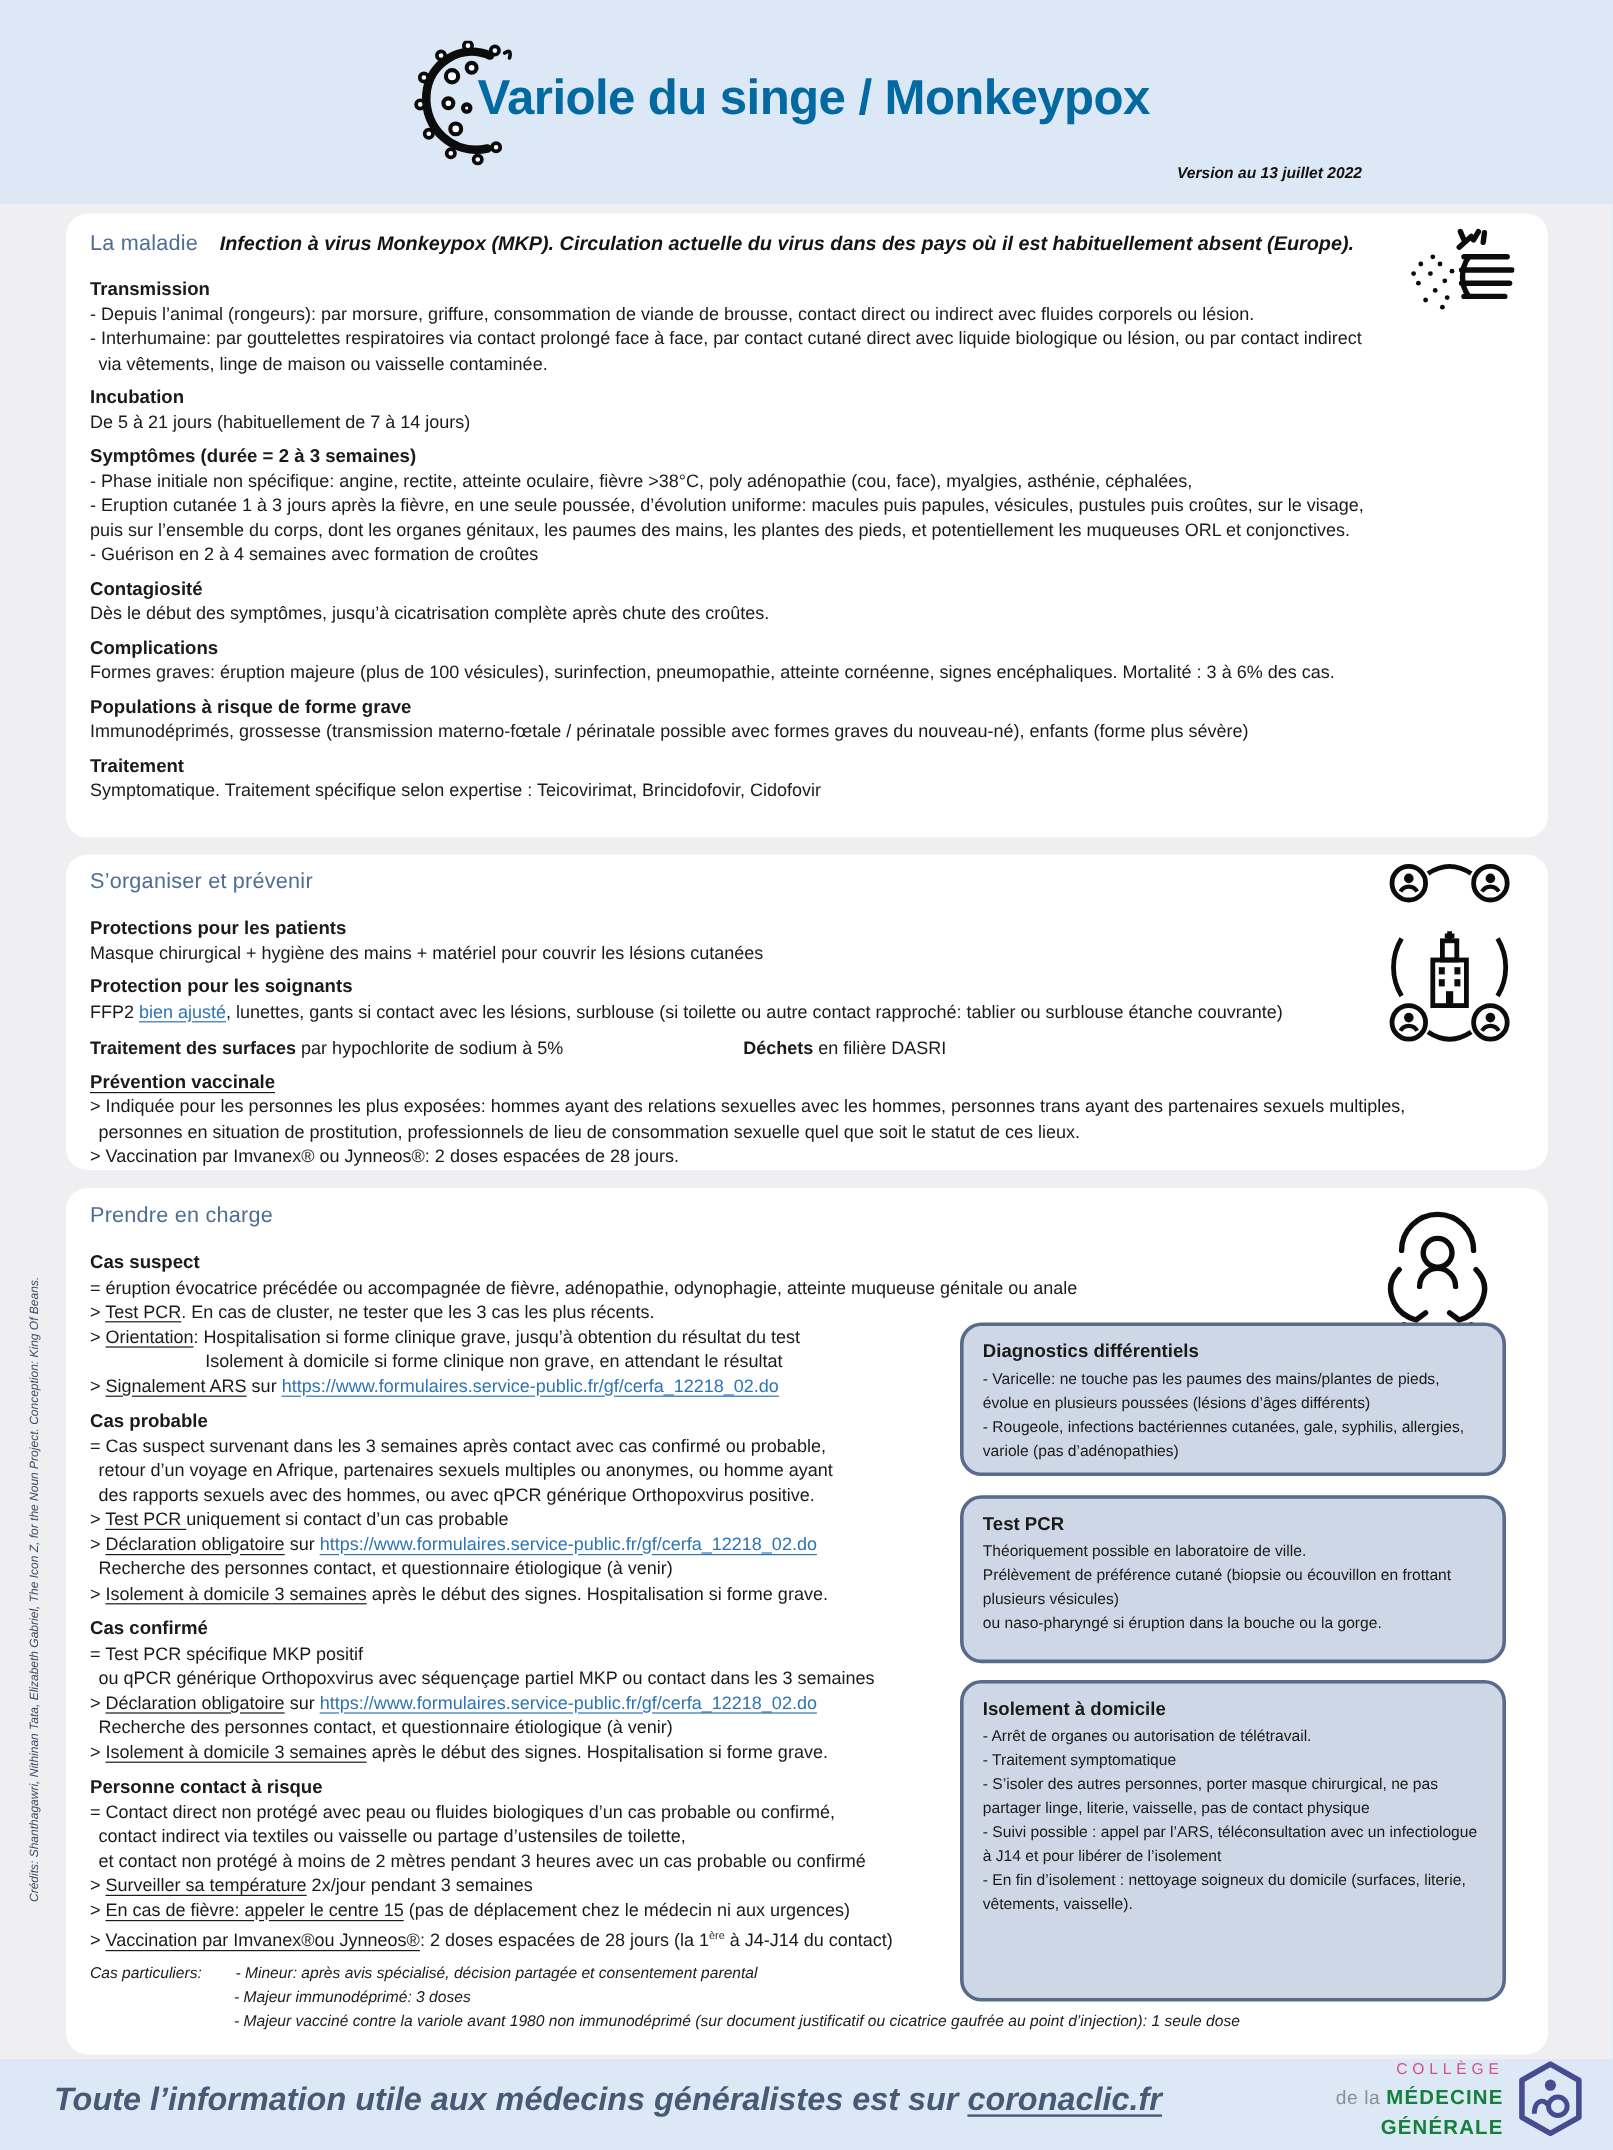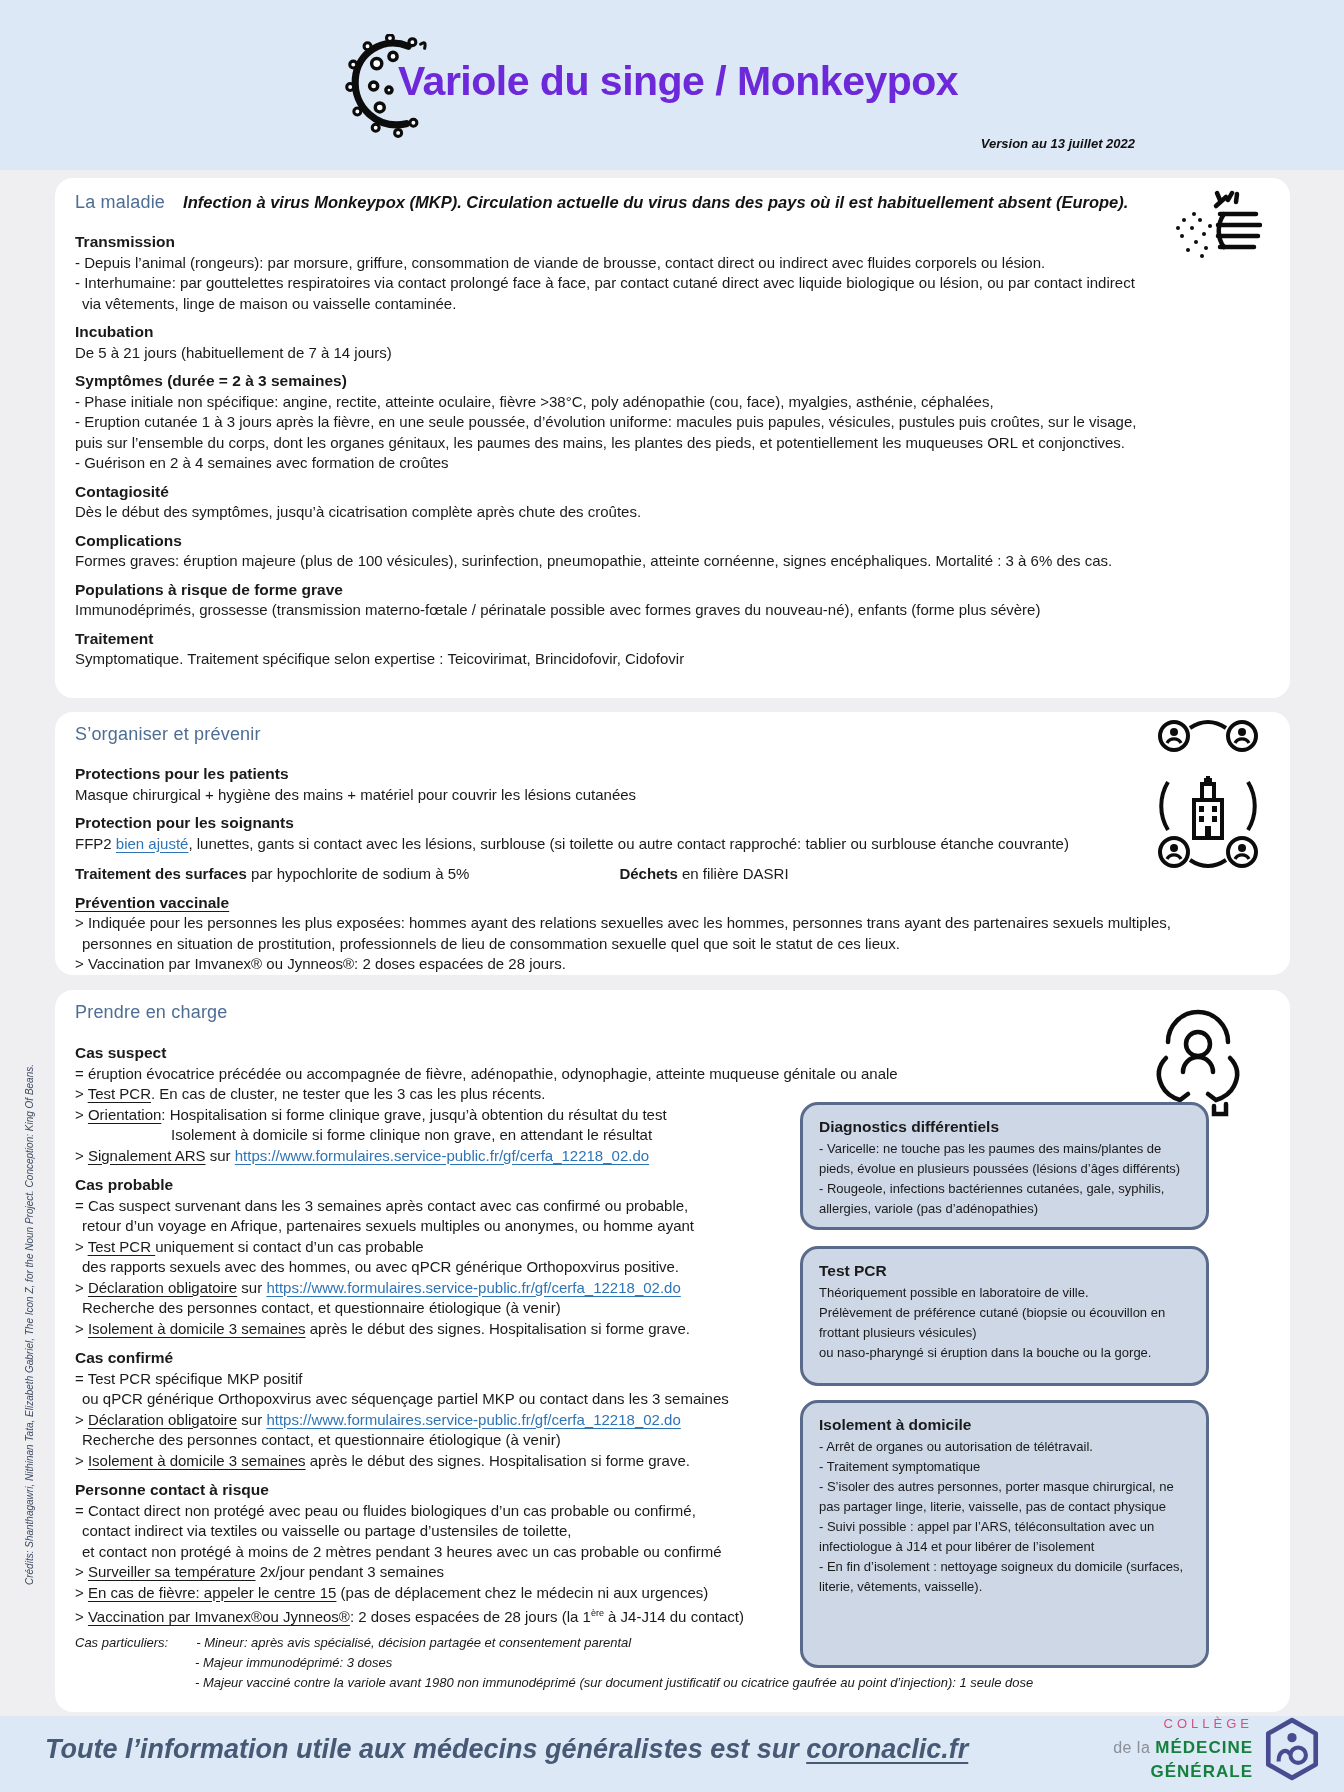--- a/index.html
+++ b/index.html
@@ -3,21 +3,21 @@
 <meta charset="utf-8">
 <style>
   html,body{margin:0;padding:0;background:#dce8f5;}
   .page{position:relative;width:1344px;height:1792px;overflow:hidden;background:#dce8f5;
         font-family:"Liberation Sans", sans-serif;color:#1a1a1a;}
   .gray-band{position:absolute;left:0;top:170px;width:1344px;height:1546px;background:#efeff1;}
 
   
   .header-icon{position:absolute;left:345px;top:34px;width:94px;height:104px;}
   .page-title{position:absolute;left:398px;top:58px;margin:0;font-size:41px;font-weight:bold;
-              letter-spacing:-0.5px;color:#6d28d9;}
+              letter-spacing:-0.5px;color:#0369a1;}
   .version{position:absolute;right:209px;top:136px;font-size:13px;font-style:italic;font-weight:600;color:#111;}
 
   
   .card{position:absolute;left:55px;width:1235px;background:#ffffff;border-radius:18px;box-sizing:border-box;}
   .card1{top:178px;height:520px;padding:14px 20px 10px 20px;}
   .card2{top:712px;height:263px;padding:12px 20px 8px 20px;}
   .card3{top:990px;height:722px;padding:12px 20px 8px 20px;}
   .card-title-row{display:flex;align-items:baseline;gap:18px;height:32px;margin-bottom:2px;}
   .card-title{margin:0;font-size:18px;font-weight:400;color:#4e6d94;letter-spacing:0.2px;}
   .card-subtitle{font-size:16.5px;font-style:italic;font-weight:600;color:#141414;}
@@ -42,21 +42,21 @@
   .sg-bgap{font-weight:bold;margin-left:150px;}
   .sg-igap{margin-left:28px;}
 
   
   .card-icon{position:absolute;}
   .icon-hand{right:28px;top:12px;width:96px;height:76px;}
   .icon-org{right:30px;top:6px;width:104px;height:152px;}
   .icon-care{right:40px;top:10px;width:104px;height:118px;}
 
   
-  .box{position:absolute;left:745px;width:409px;background:#cdd7e6;border:3px solid #5a6a8b;
+  .box{position:absolute;left:745px;width:455px;background:#cdd7e6;border:3px solid #5a6a8b;
        border-radius:18px;box-sizing:border-box;padding:10px 16px;}
   .box .box-title{font-size:15.5px;font-weight:bold;line-height:24px;}
   .box .line{font-size:13px;line-height:20px;white-space:normal;}
   .box1{top:112px;height:128px;}
   .box2{top:256px;height:140px;}
   .box3{top:410px;height:268px;}
 
   
   .credits{position:absolute;left:24px;top:1585px;transform:rotate(-90deg);transform-origin:0 0;
            font-size:10px;font-style:italic;color:#3b4a63;white-space:nowrap;}
@@ -225,22 +225,22 @@
     <div class="lines">
         <div class="line h"><span class="sg-b">Cas suspect</span></div>
         <div class="line t"><span class="sg-p">= éruption évocatrice précédée ou accompagnée de fièvre, adénopathie, odynophagie, atteinte muqueuse génitale ou anale</span></div>
         <div class="line t"><span class="sg-p">&gt; </span><span class="sg-u">Test PCR</span><span class="sg-p">. En cas de cluster, ne tester que les 3 cas les plus récents.</span></div>
         <div class="line t"><span class="sg-p">&gt; </span><span class="sg-u">Orientation</span><span class="sg-p">: Hospitalisation si forme clinique grave, jusqu’à obtention du résultat du test</span></div>
         <div class="line t ind2"><span class="sg-p">Isolement à domicile si forme clinique non grave, en attendant le résultat</span></div>
         <div class="line t"><span class="sg-p">&gt; </span><span class="sg-u">Signalement ARS</span><span class="sg-p"> sur </span><span class="sg-l">https://www.formulaires.service-public.fr/gf/cerfa_12218_02.do</span></div>
         <div class="line h"><span class="sg-b">Cas probable</span></div>
         <div class="line t"><span class="sg-p">= Cas suspect survenant dans les 3 semaines après contact avec cas confirmé ou probable,</span></div>
         <div class="line t ind1"><span class="sg-p">retour d’un voyage en Afrique, partenaires sexuels multiples ou anonymes, ou homme ayant</span></div>
+        <div class="line t ind1"><span class="sg-p">des rapports sexuels avec des hommes, ou avec qPCR générique Orthopoxvirus positive.</span></div>
         <div class="line t"><span class="sg-p">&gt; </span><span class="sg-u">Test PCR </span><span class="sg-p">uniquement si contact d’un cas probable</span></div>
-        <div class="line t ind1"><span class="sg-p">des rapports sexuels avec des hommes, ou avec qPCR générique Orthopoxvirus positive.</span></div>
         <div class="line t"><span class="sg-p">&gt; </span><span class="sg-u">Déclaration obligatoire</span><span class="sg-p"> sur </span><span class="sg-l">https://www.formulaires.service-public.fr/gf/cerfa_12218_02.do</span></div>
         <div class="line t ind1"><span class="sg-p">Recherche des personnes contact, et questionnaire étiologique (à venir)</span></div>
         <div class="line t"><span class="sg-p">&gt; </span><span class="sg-u">Isolement à domicile 3 semaines</span><span class="sg-p"> après le début des signes. Hospitalisation si forme grave.</span></div>
         <div class="line h"><span class="sg-b">Cas confirmé</span></div>
         <div class="line t"><span class="sg-p">= Test PCR spécifique MKP positif</span></div>
         <div class="line t ind1"><span class="sg-p">ou qPCR générique Orthopoxvirus avec séquençage partiel MKP ou contact dans les 3 semaines</span></div>
         <div class="line t"><span class="sg-p">&gt; </span><span class="sg-u">Déclaration obligatoire</span><span class="sg-p"> sur </span><span class="sg-l">https://www.formulaires.service-public.fr/gf/cerfa_12218_02.do</span></div>
         <div class="line t ind1"><span class="sg-p">Recherche des personnes contact, et questionnaire étiologique (à venir)</span></div>
         <div class="line t"><span class="sg-p">&gt; </span><span class="sg-u">Isolement à domicile 3 semaines</span><span class="sg-p"> après le début des signes. Hospitalisation si forme grave.</span></div>
         <div class="line h"><span class="sg-b">Personne contact à risque</span></div>

